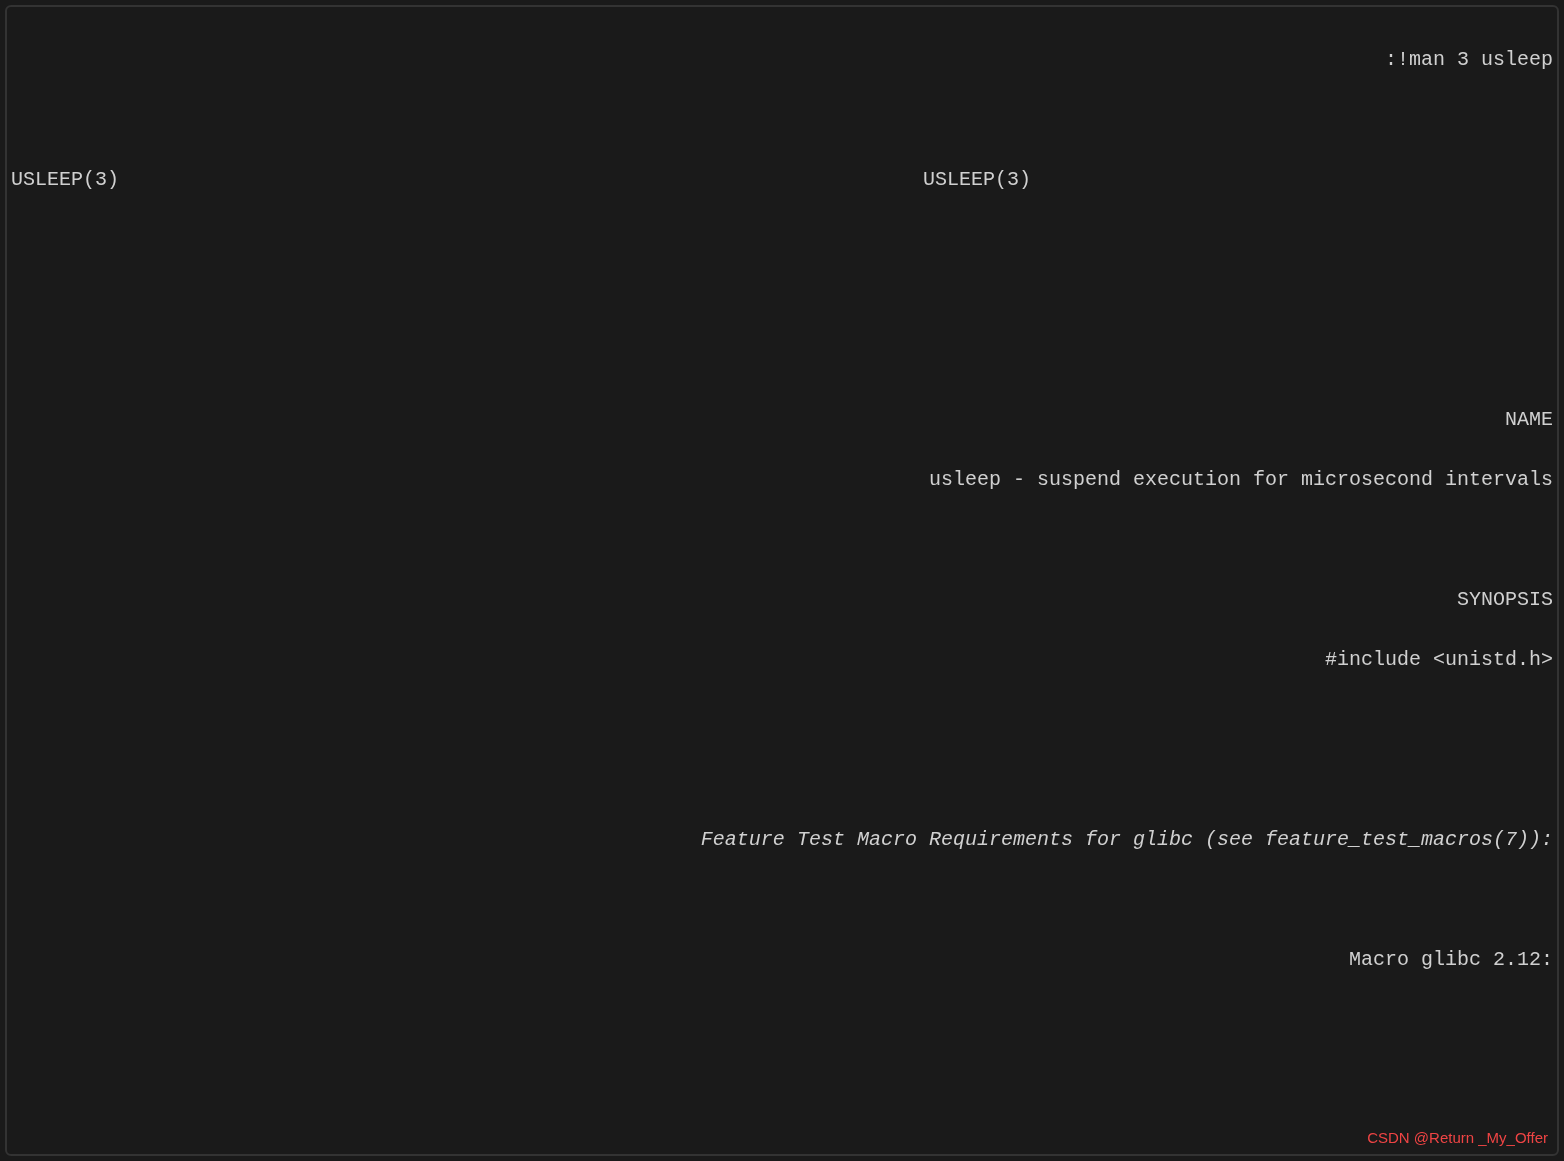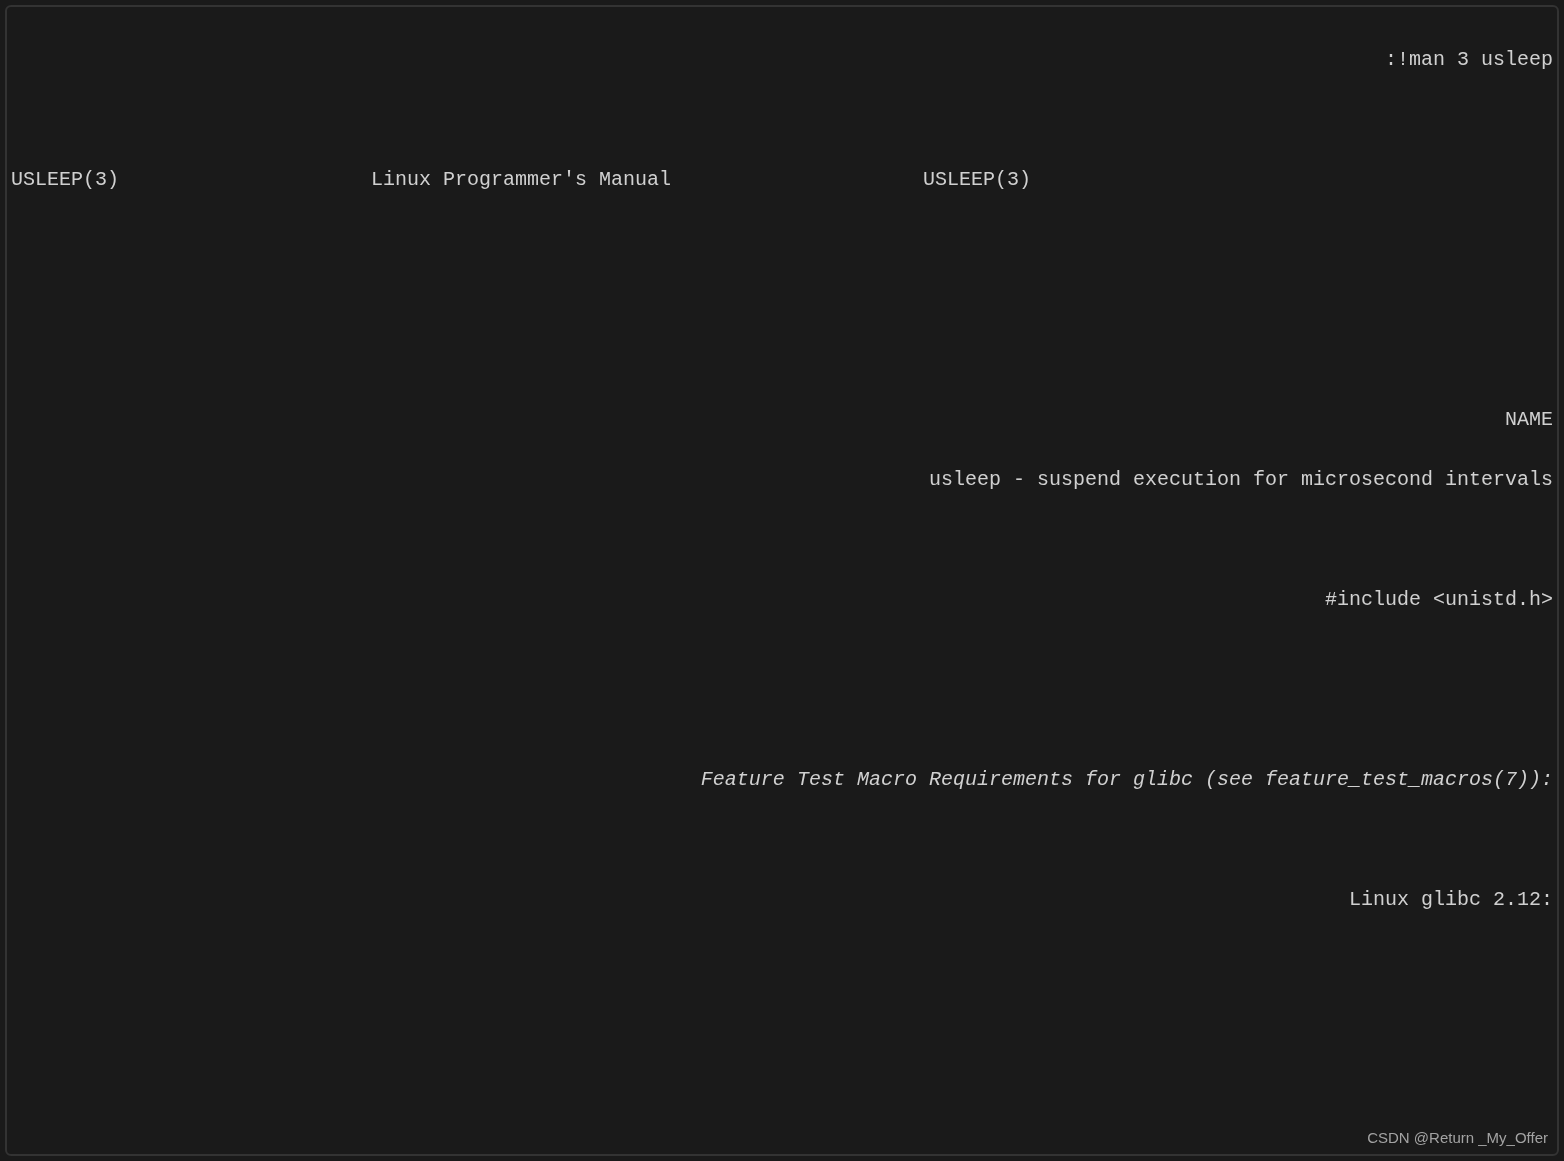--- a/index.html
+++ b/index.html
@@ -46,46 +46,47 @@
     .indent2 {
       padding-left: 144px;
     }
     .indent3 {
       padding-left: 196px;
     }
     .watermark {
       position: absolute;
       bottom: 12px;
       right: 16px;
-      color: #a3a3a3;
+      color: #ef4444;
       font-size: 15px;
       font-family: Arial, sans-serif;
     }
   </style>
 </head>
 <body>
 
 <div class="terminal">
 <div>:!man 3 usleep</div>
 <div>&nbsp;</div>
 <div class="header-line">
-<span>USLEEP(3)</span><span>Linux Programmer's Manual</span><span>USLEEP(3)</span>
+<span>USLEEP(3)</span><span>USLEEP(3)</span>
 </div>
 <div>&nbsp;</div>
 <div>&nbsp;</div>
 <div>&nbsp;</div>
 <div class="bold">NAME</div>
 <div class="indent1">usleep - suspend execution for microsecond intervals</div>
 <div>&nbsp;</div>
+<div class="bold">SYNOPSIS</div>
 <div class="indent1 bold">#include &lt;unistd.h&gt;</div>
 <div>&nbsp;</div>
 <div>&nbsp;</div>
 <div class="indent1b">Feature Test Macro Requirements for glibc (see feature_test_macros(7)):</div>
 <div>&nbsp;</div>
-<div class="indent2">Linux glibc 2.12:</div>
+<div class="indent2">Macro glibc 2.12:</div>
 
 
 
 
 
 
 
 
 
 

